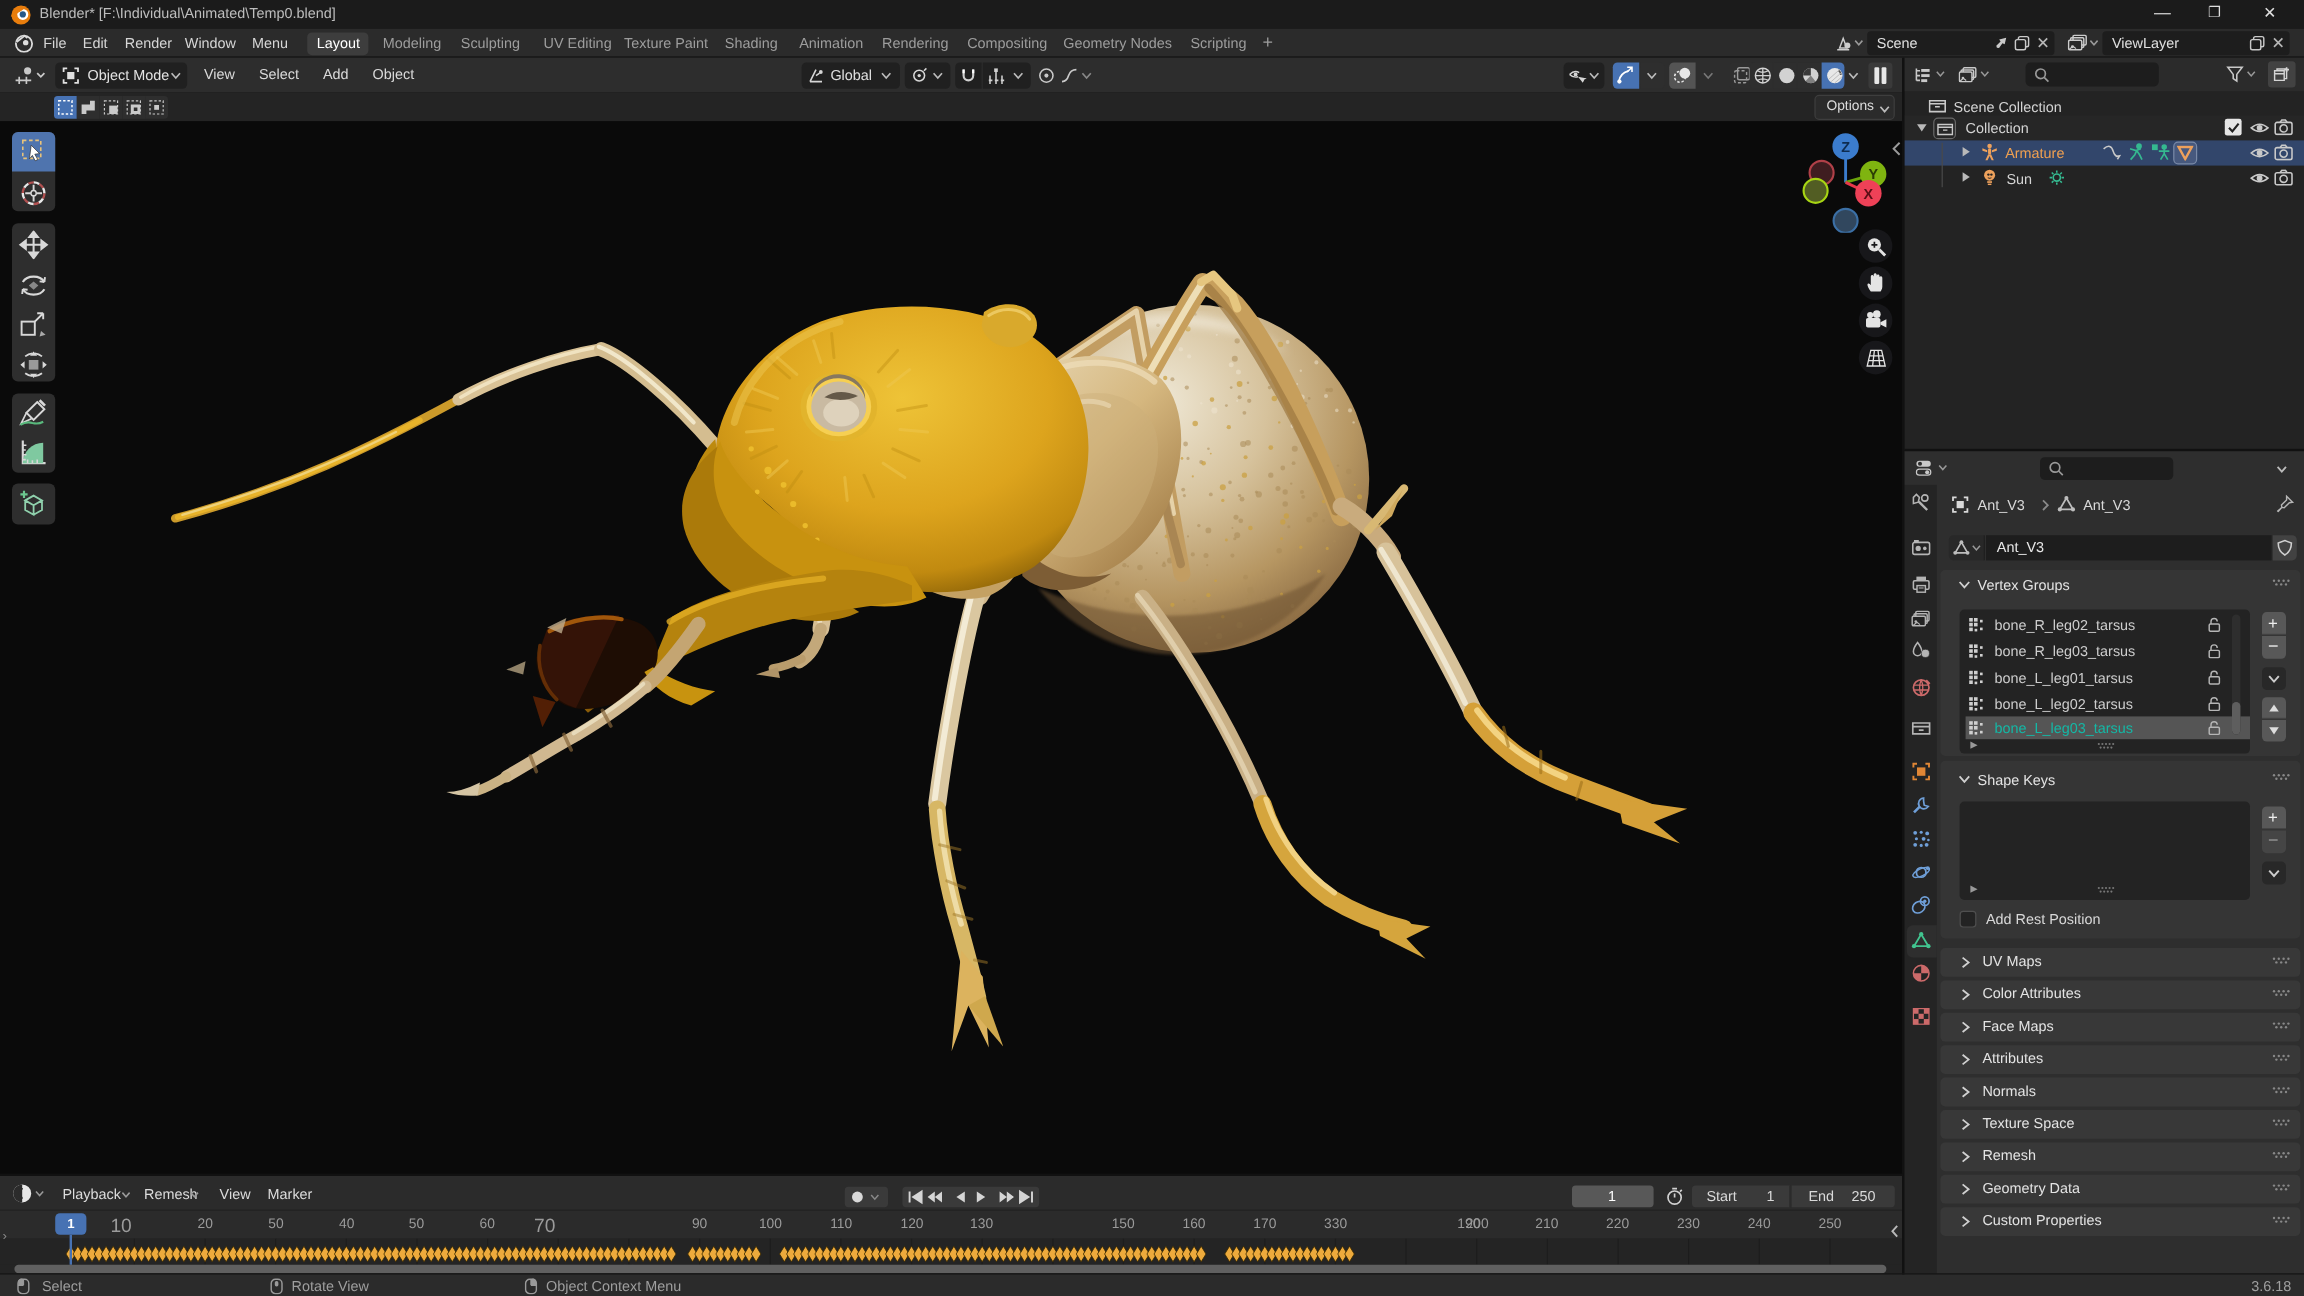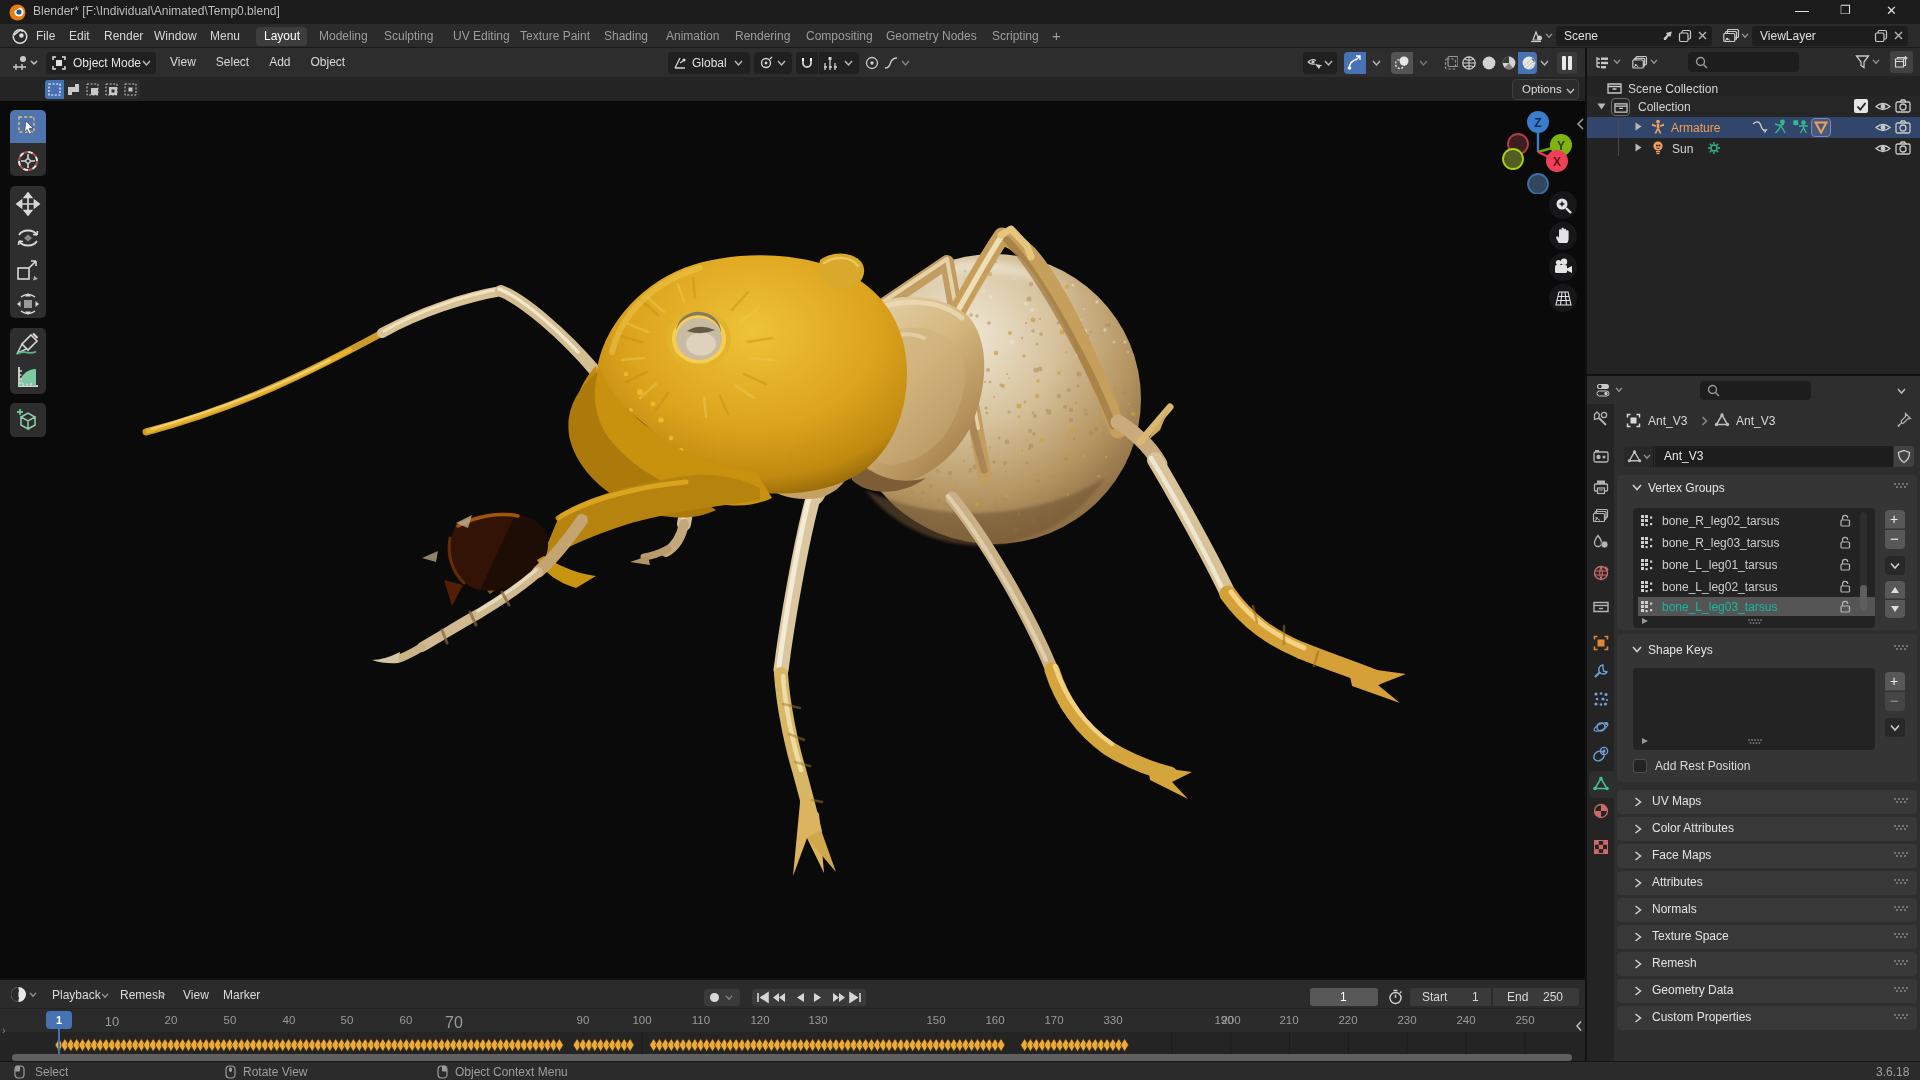--- a/index.html
+++ b/index.html
@@ -832,21 +832,21 @@
   <div class="abs" style="left:1410px;top:988px;width:82px;height:18px;background:#3a3a3a;border-radius:3px 0 0 3px;border-right:1px solid #2b2b2b">
     <span class="abs" style="left:12px;top:2px;color:#d9d9d9">Start</span>
       <span class="abs" style="left:62px;top:2px;color:#d9d9d9">1</span>
   </div>
   <div class="abs" style="left:1493px;top:988px;width:86px;height:18px;background:#3a3a3a;border-radius:0 3px 3px 0">
     <span class="abs" style="left:14px;top:2px;color:#d9d9d9">End</span>
       <span class="abs" style="left:50px;top:2px;color:#d9d9d9">250</span>
   </div>
 
   <div class="abs" style="left:0;top:1008px;width:1586px;height:24px;background:#2b2b2b;border-top:1px solid #222"></div>
-  <span class="abs" style="left:92px;top:1014px;width:40px;text-align:center;color:#9b9b9b;font-size:13px">10</span>
+  <span class="abs" style="left:92px;top:1014px;width:40px;color:#9b9b9b;font-size:16px">10</span>
 <span class="abs" style="left:151px;top:1014px;width:40px;text-align:center;color:#9b9b9b;font-size:11.5px">20</span>
 <span class="abs" style="left:210px;top:1014px;width:40px;text-align:center;color:#9b9b9b;font-size:11.5px">50</span>
 <span class="abs" style="left:269px;top:1014px;width:40px;text-align:center;color:#9b9b9b;font-size:11.5px">40</span>
 <span class="abs" style="left:327px;top:1014px;width:40px;text-align:center;color:#9b9b9b;font-size:11.5px">50</span>
 <span class="abs" style="left:386px;top:1014px;width:40px;text-align:center;color:#9b9b9b;font-size:11.5px">60</span>
 <span class="abs" style="left:445px;top:1014px;width:40px;text-align:left;color:#9b9b9b;font-size:16px">70</span>
 <span class="abs" style="left:504px;top:1044px;width:40px;text-align:center;color:#9b9b9b;font-size:11.5px">80</span>
 <span class="abs" style="left:563px;top:1014px;width:40px;text-align:center;color:#9b9b9b;font-size:11.5px">90</span>
 <span class="abs" style="left:622px;top:1014px;width:40px;text-align:center;color:#9b9b9b;font-size:11.5px">100</span>
 <span class="abs" style="left:681px;top:1014px;width:40px;text-align:center;color:#9b9b9b;font-size:11.5px">110</span>

